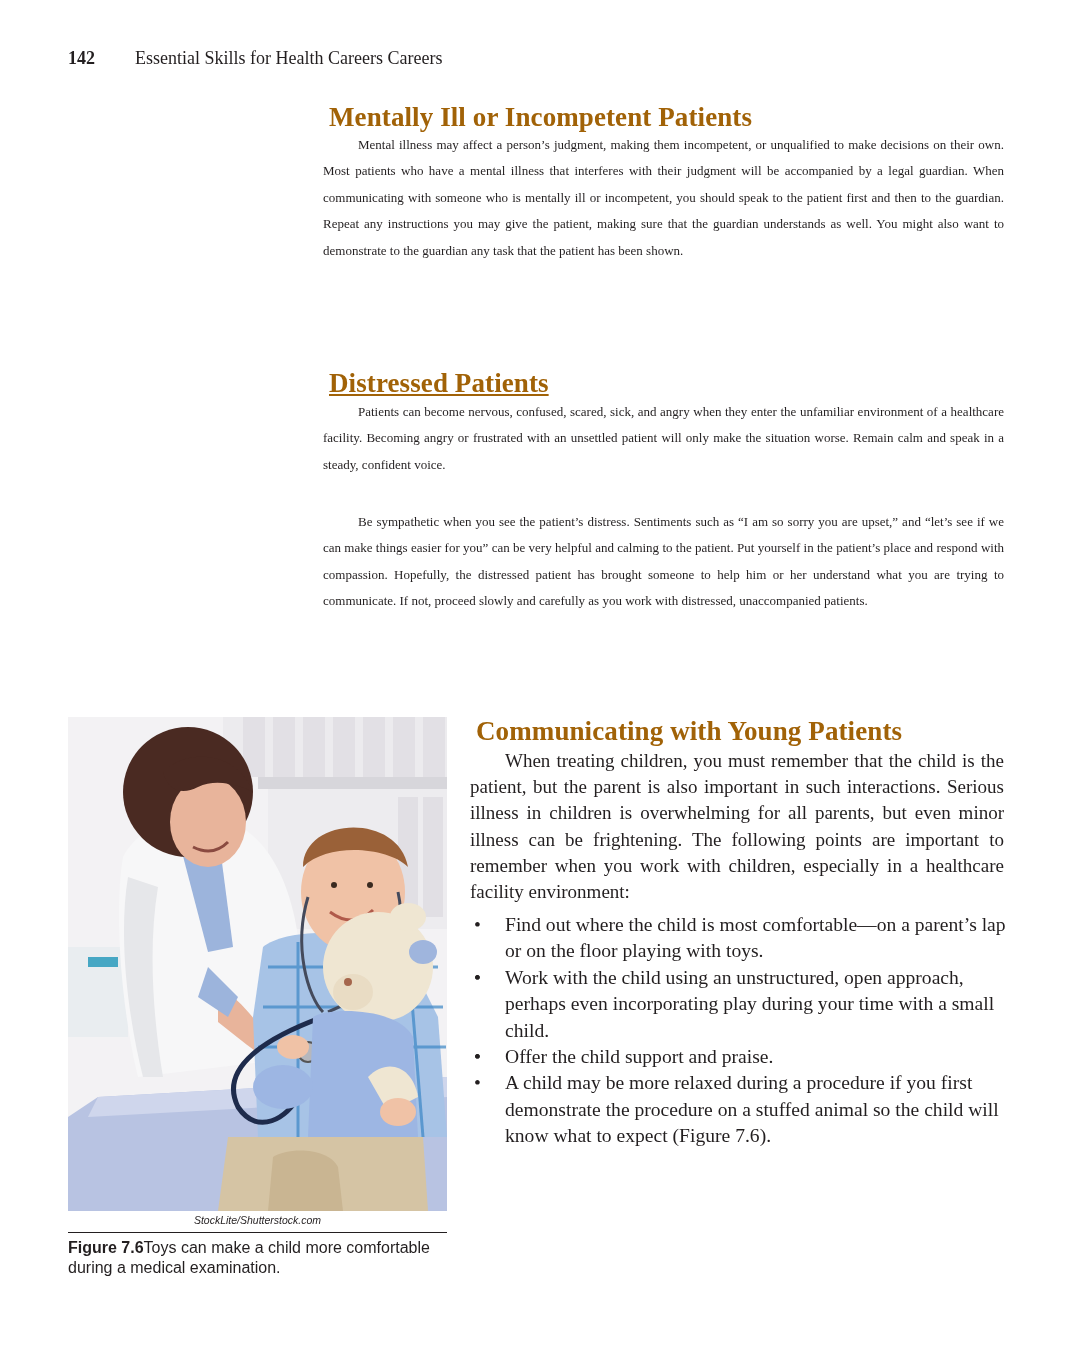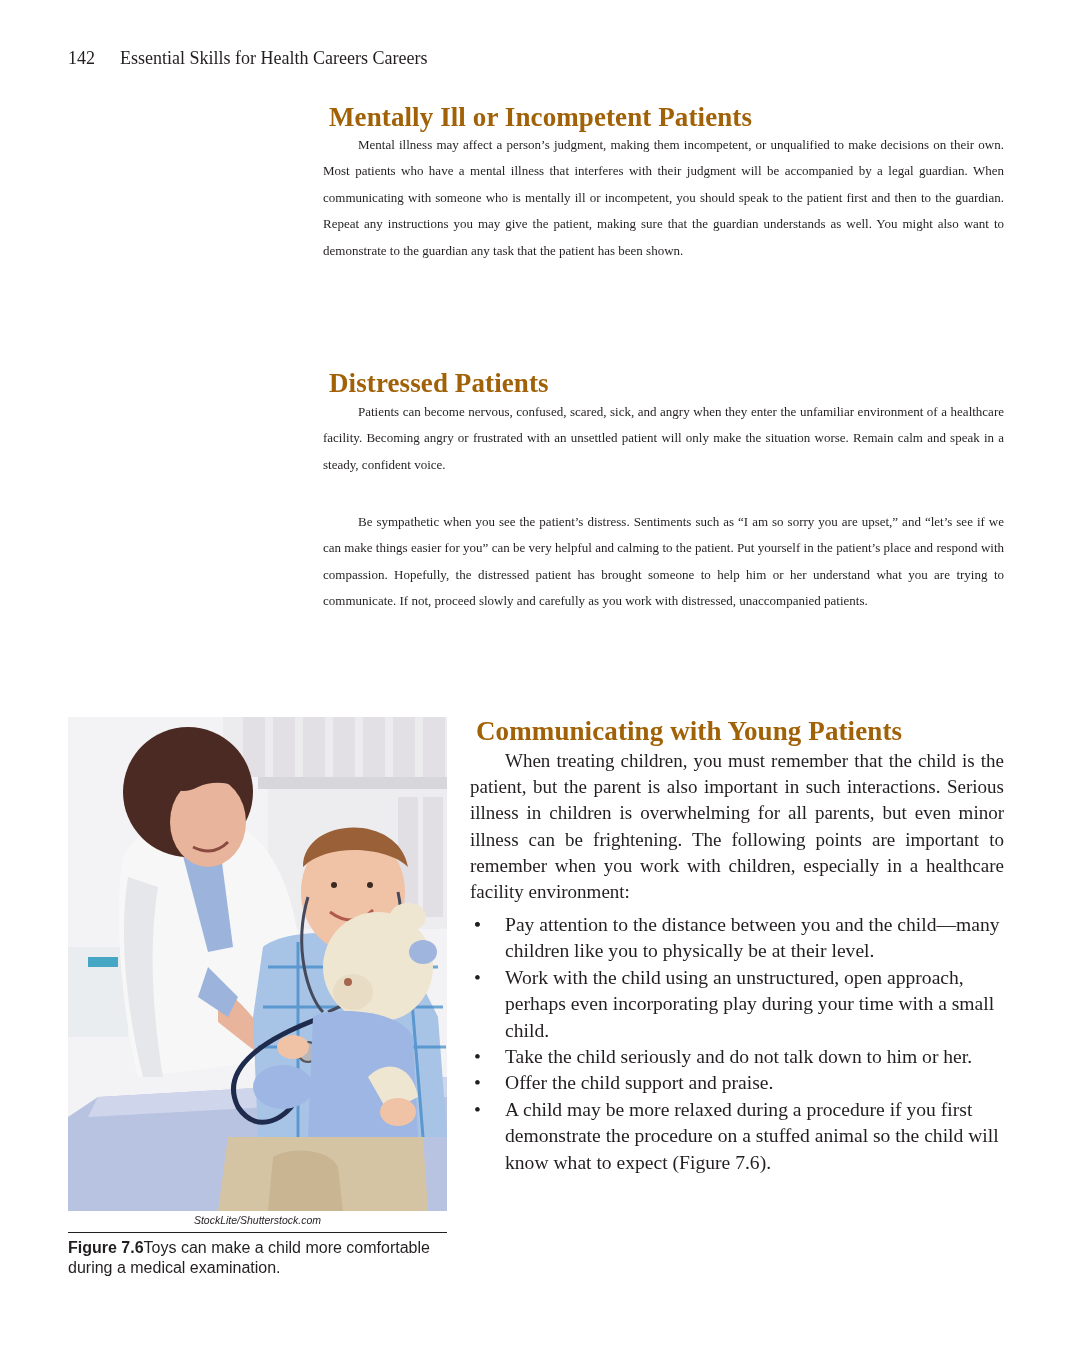--- a/index.html
+++ b/index.html
@@ -1,18 +1,18 @@
 <!DOCTYPE html>
 <html><head>
 <meta charset="utf-8">
 <style>
   html, body { margin: 0; padding: 0; background: #ffffff; }
   body { width: 1088px; height: 1361px; position: relative; overflow: hidden; font-family: "DejaVu Serif", "Liberation Serif", serif; color: #231f20; }
   .running-head { position: absolute; left: 68px; top: 48px; font-family: "Liberation Serif", serif; font-size: 18px; color: #231f20; }
-  .running-head .pnum { font-weight: normal; margin-right: 25px; }
+  .running-head .pnum { font-weight: bold; margin-right: 40px; }
   .h2 { position: absolute; font-family: "Liberation Serif", serif; font-weight: bold; color: #a16207; font-size: 27px; letter-spacing: 0.1px; margin: 6px; }
   .para { position: absolute; font-family: "Liberation Serif", serif; font-size: 13px; line-height: 26.4px; text-align: justify; text-indent: 35px; margin: 0; }
   .para.w1 { left: 323px; width: 681px; }
   .para.w2 { left: 470px; width: 534px; font-size: 19px; line-height: 26.2px; }
   .bullets { position: absolute; left: 470px; width: 540px; top: 912px; margin: 0; padding: 0; list-style: none; font-family: "Liberation Serif", serif; font-size: 19.6px; line-height: 26.4px; }
   .bullets li { position: relative; padding-left: 35px; }
   .bullets li .dot { position: absolute; left: 4px; top: 0; }
   .figure { position: absolute; left: 68px; top: 717px; width: 379px; height: 494px; overflow: hidden; background: #f4f3f4; }
   .figure svg { display: block; }
   .credit { position: absolute; left: 68px; width: 379px; top: 1214px; text-align: center; font-family: "Liberation Sans", sans-serif; font-style: italic; font-size: 10.5px; color: #231f20; }
@@ -23,32 +23,32 @@
 </head>
 <body>
 
 <div class="running-head">
   <span class="pnum">142</span><span>Essential Skills for Health Careers Careers</span>
 </div>
 
 <h2 class="h2" style="left:323px; top:96px;">Mentally Ill or Incompetent Patients</h2>
 <p class="para w1" style="top:132px;">Mental illness may affect a person’s judgment, making them incompetent, or unqualified to make decisions on their own. Most patients who have a mental illness that interferes with their judgment will be accompanied by a legal guardian. When communicating with someone who is mentally ill or incompetent, you should speak to the patient first and then to the guardian. Repeat any instructions you may give the patient, making sure that the guardian understands as well. You might also want to demonstrate to the guardian any task that the patient has been shown.</p>
 
-<h2 class="h2" style="left:323px; top:362px;">Distressed Patients</h2>
+<h2 class="h2" style="left:323px; top:362px;text-decoration:underline;">Distressed Patients</h2>
 <p class="para w1" style="top:399px;">Patients can become nervous, confused, scared, sick, and angry when they enter the unfamiliar environment of a healthcare facility. Becoming angry or frustrated with an unsettled patient will only make the situation worse. Remain calm and speak in a steady, confident voice.</p>
 <p class="para w1" style="top:509px;">Be sympathetic when you see the patient’s distress. Sentiments such as “I am so sorry you are upset,” and “let’s see if we can make things easier for you” can be very helpful and calming to the patient. Put yourself in the patient’s place and respond with compassion. Hopefully, the distressed patient has brought someone to help him or her understand what you are trying to communicate. If not, proceed slowly and carefully as you work with distressed, unaccompanied patients.</p>
 
 <h2 class="h2" style="left:470px; top:710px;">Communicating with Young Patients</h2>
 <p class="para w2" style="top:748px;">When treating children, you must remember that the child is the patient, but the parent is also important in such interactions. Serious illness in children is overwhelming for all parents, but even minor illness can be frightening. The following points are important to remember when you work with children, especially in a healthcare facility environment:</p>
 
 <ul class="bullets">
+  <li><span class="dot">•</span><span>Find out where the child is most comfortable—on a parent’s lap or on the floor playing with toys.</span></li>
   <li><span class="dot">•</span></li>
-  <li><span class="dot">•</span><span>Pay attention to the distance between you and the child—many children like you to physically be at their level.</span></li>
   <li><span class="dot">•</span><span>Work with the child using an unstructured, open approach, perhaps even incorporating play during your time with a small child.</span></li>
-  <li><span class="dot">•</span><span>Take the child seriously and do not talk down to him or her.</span></li>
+  <li><span class="dot">•</span></li>
   <li><span class="dot">•</span><span>Offer the child support and praise.</span></li>
   <li><span class="dot">•</span><span>A child may be more relaxed during a procedure if you first demonstrate the procedure on a stuffed animal so the child will know what to expect (Figure 7.6).</span></li>
 </ul>
 
 <div class="figure" title="Smiling doctor in white coat uses stethoscope on a stuffed animal held by a young boy in a plaid shirt, seated on an exam table">
   <svg width="379" height="494" viewBox="0 0 379 494" xmlns="http://www.w3.org/2000/svg">
 
     <rect x="0" y="0" width="379" height="494" fill="#f3f2f4"></rect>
     <rect x="155" y="0" width="224" height="60" fill="#ecebee"></rect>
     <g fill="#e2e0e5">

